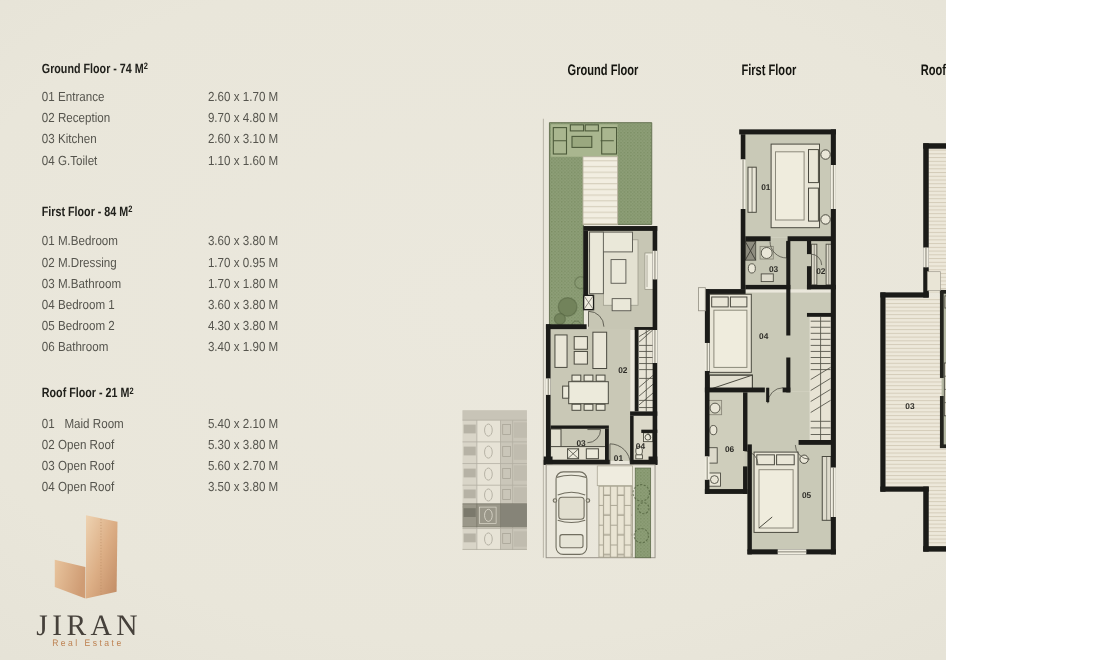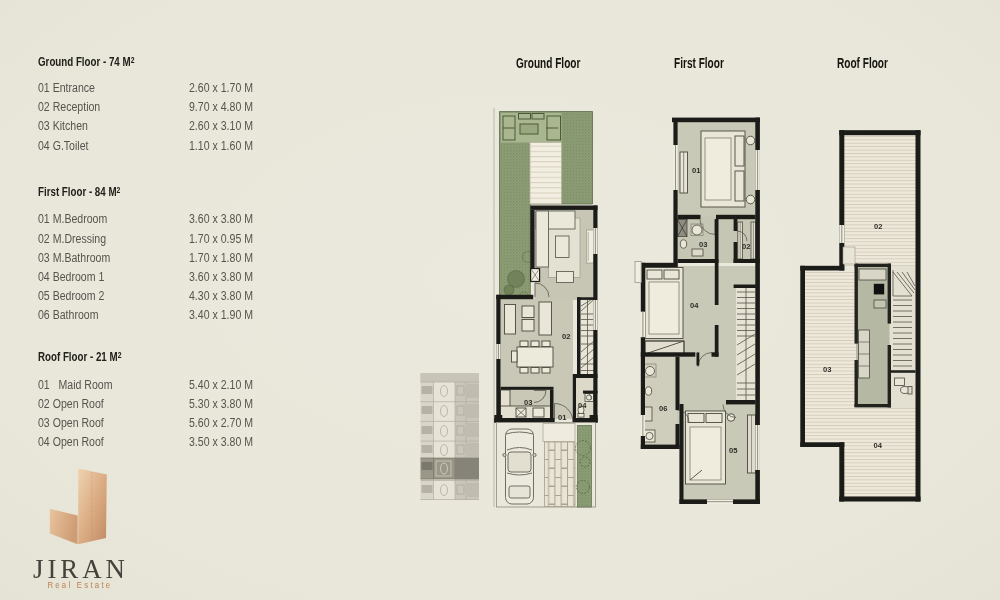--- a/index.html
+++ b/index.html
@@ -1,14 +1,14 @@
 <!DOCTYPE html>
 <html><head><meta charset="utf-8"><style>
 html,body{margin:0;padding:0}
-#page{position:relative;width:1000px;height:600px;overflow:hidden;
+#page{position:relative;width:860px;height:600px;overflow:hidden;
 background:radial-gradient(ellipse 900px 560px at 50% 46%, #ebe8dd 0%, #e9e6da 55%, #e2dfd3 100%);
 font-family:"Liberation Sans",sans-serif}
 .h{position:absolute;font-weight:bold;font-size:12.2px;color:#21211c;white-space:nowrap;transform:scaleX(0.8);transform-origin:0 0}
 .row{position:absolute;font-size:12px;color:#55544d;white-space:nowrap;transform:scaleX(0.88);transform-origin:0 0;line-height:14px}
 .pt{position:absolute;font-size:14px;font-weight:bold;color:#14140f;white-space:nowrap;transform:scaleX(0.72);transform-origin:0 0}
 .h sup{font-size:8.5px;vertical-align:baseline;position:relative;top:-3.2px}
 svg{position:absolute;left:0;top:0}
 </style></head><body>
 <div id="page">
 <div class="h" style="left:38px;top:55px">Ground Floor - 74 M<sup>2</sup></div>

